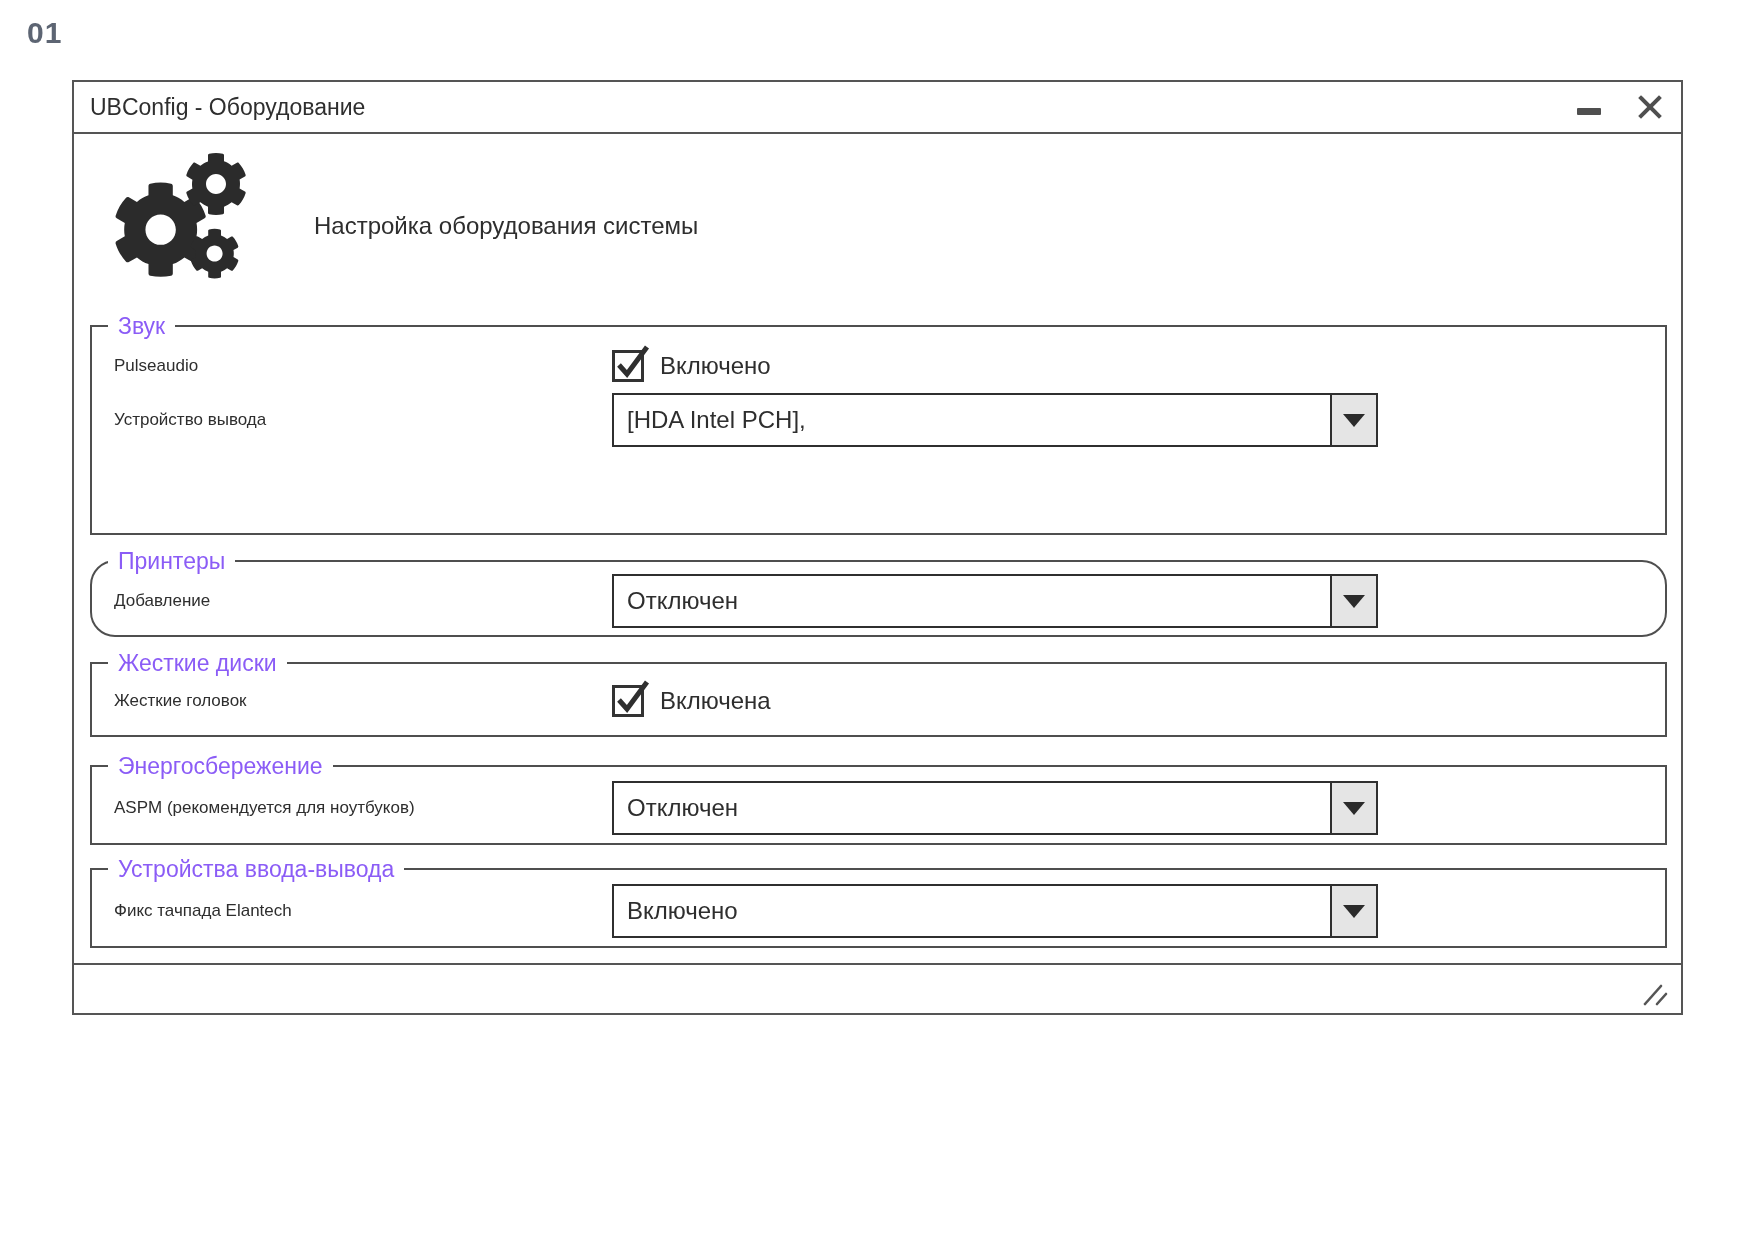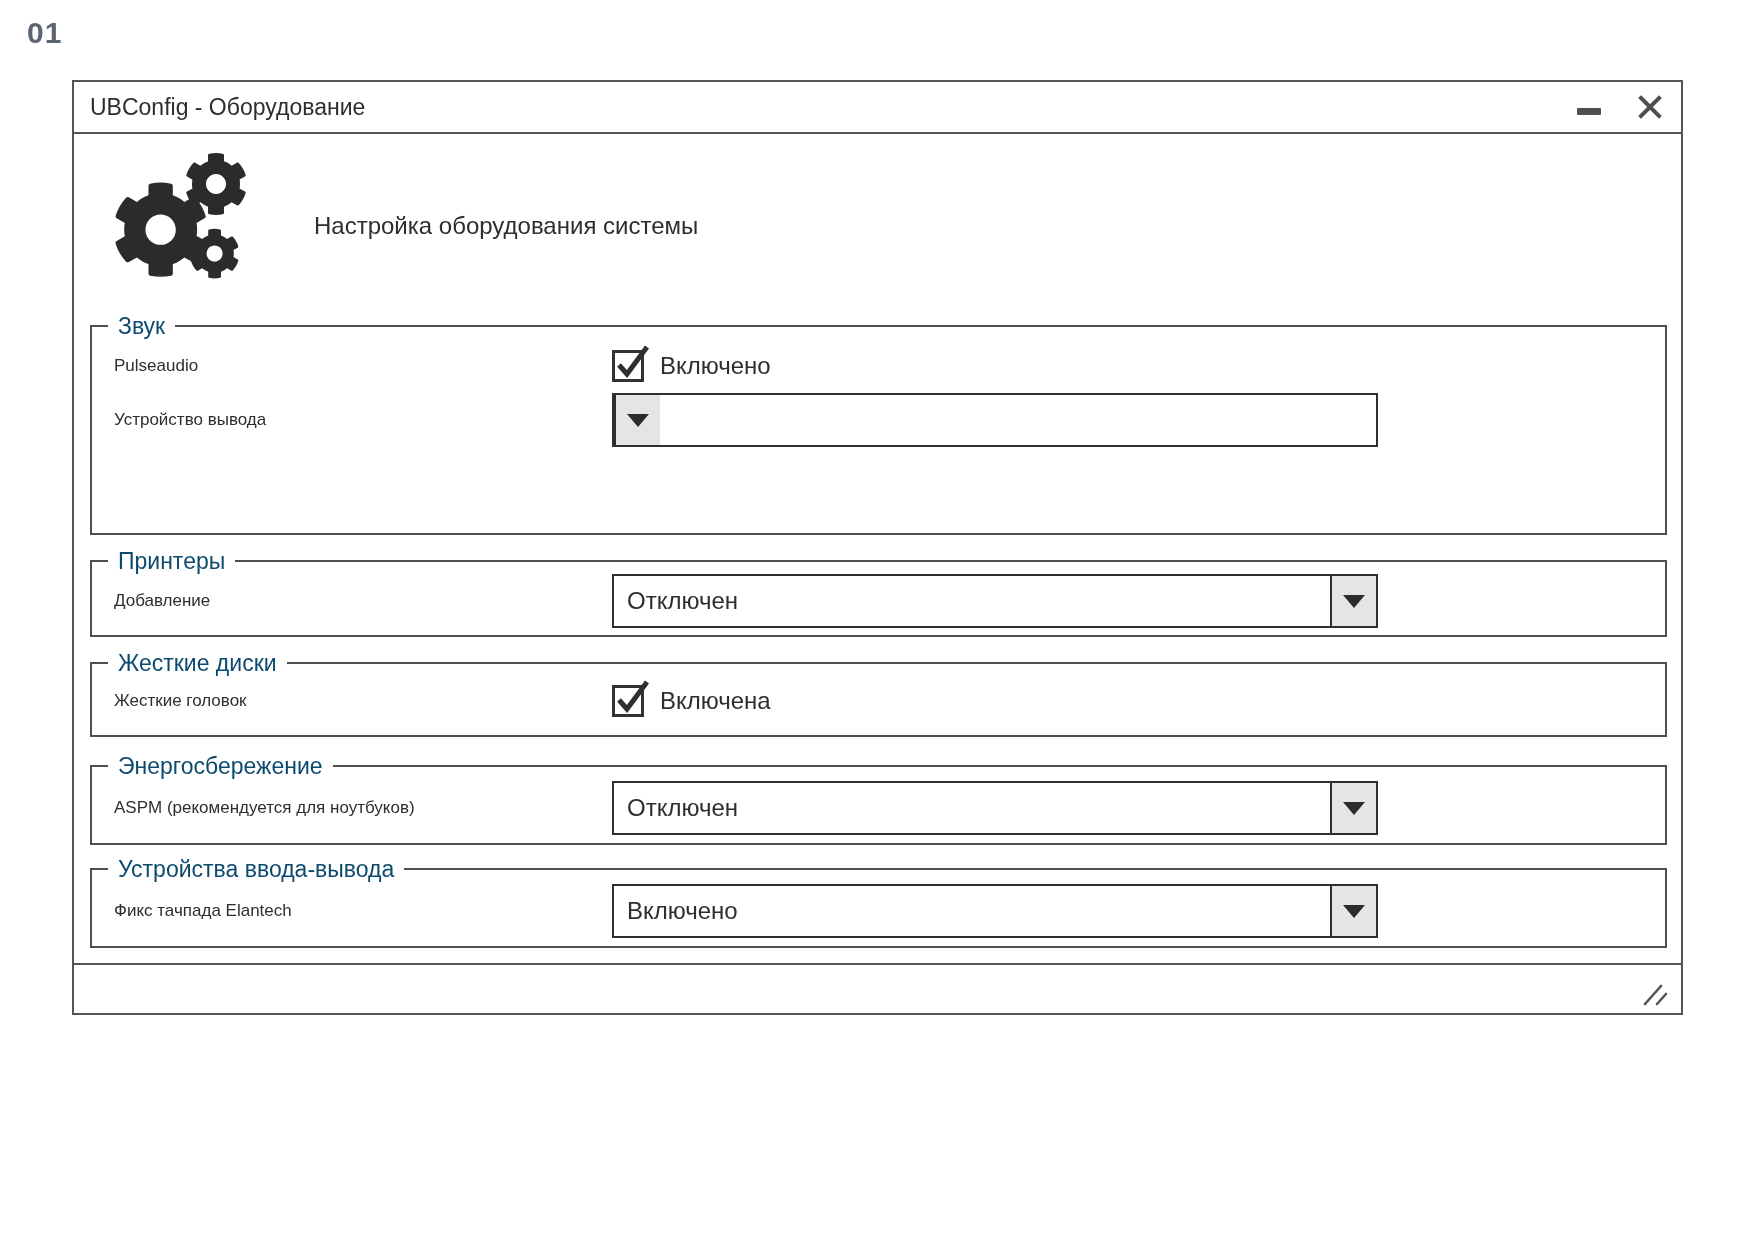--- a/index.html
+++ b/index.html
@@ -49,25 +49,25 @@
   }
 
   
   .group {
     position: absolute; left: 16px; width: 1577px;
     border: 2px solid #4f4f4f; background: transparent;
   }
   .group > .legend {
     position: absolute; top: -15px; left: 16px;
     background: #fff; padding: 0 10px;
-    font-size: 23px; line-height: 28px; color: #0c4a6e;
+    font-size: 23px; line-height: 28px; color: #8b5cf6;
     white-space: nowrap;
   }
   .g1 { top: 243px; height: 210px; }
-  .g2 { top: 478px; height: 77px; }
+  .g2 { top: 478px; height: 77px; border-radius: 25px; }
   .g3 { top: 580px; height: 75px; }
   .g4 { top: 683px; height: 80px; }
   .g5 { top: 786px; height: 80px; }
 
   .row {
     position: absolute; left: 22px; right: 24px;
     display: flex; align-items: center;
   }
   .row .label { font-size: 17px; color: #2e2e2e; white-space: nowrap; }
   .row .control {
@@ -153,20 +153,21 @@
               <polyline points="6,24 14,33 34,6" fill="none" stroke="#2f2f2f" stroke-width="5"></polyline>
             </svg>
           </span>
           <span class="cb-label">Включено</span>
         </div>
       </div>
 
       <div class="row" style="top:66px;height:54px;">
         <span class="label">Устройство вывода</span>
         <div class="control dropdown">
+          <span class="dd-value">[HDA Intel PCH],</span>
           <span class="dd-btn">
             <span class="dd-caret"></span>
           </span>
         </div>
       </div>
 
     </div>
 
     <div class="group g2">
       <span class="legend">Принтеры</span>

